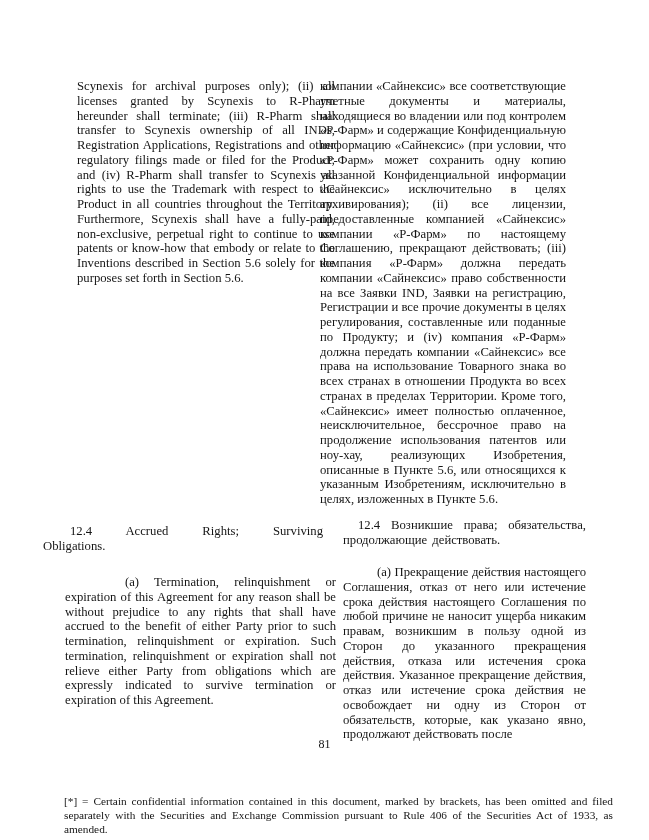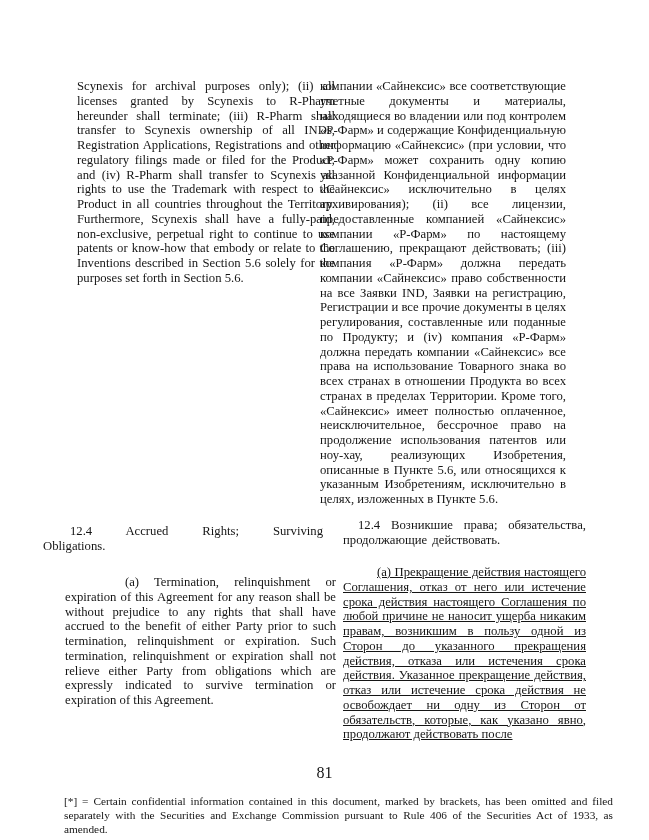--- a/index.html
+++ b/index.html
@@ -20,26 +20,26 @@
     position: absolute;
     text-align: justify;
     font-size: 12.7px;
     line-height: 14.75px;
   }
   #en-para1   { left: 77px;  top: 79px;  width: 258px; }
   #en-heading { left: 43px;  top: 524px; width: 280px; text-indent: 27px; word-spacing: 9px; }
   #en-para-a  { left: 65px;  top: 575px; width: 271px; text-indent: 60px; }
   #ru-para1   { left: 320px; top: 79px;  width: 246px; }
   #ru-heading { left: 343px; top: 518px; width: 243px; text-indent: 15px; word-spacing: 2px; }
-  #ru-para-a  { left: 343px; top: 565px; width: 243px; text-indent: 34px; text-decoration: underline; }
+  #ru-para-a  { left: 343px; top: 565px; width: 243px; text-indent: 34px; }
   .page-number {
     position: absolute;
-    left: 0; top: 766px; width: 649px;
+    left: 0; top: 737px; width: 649px;
     text-align: center;
-    font-size: 16px;
+    font-size: 12px;
     line-height: 14.75px;
   }
   .footnote {
     position: absolute;
     left: 64px; top: 756px; width: 549px;
     font-size: 11.3px;
     line-height: 14.2px;
     text-align: justify;
     margin-top: 38px;
   }

